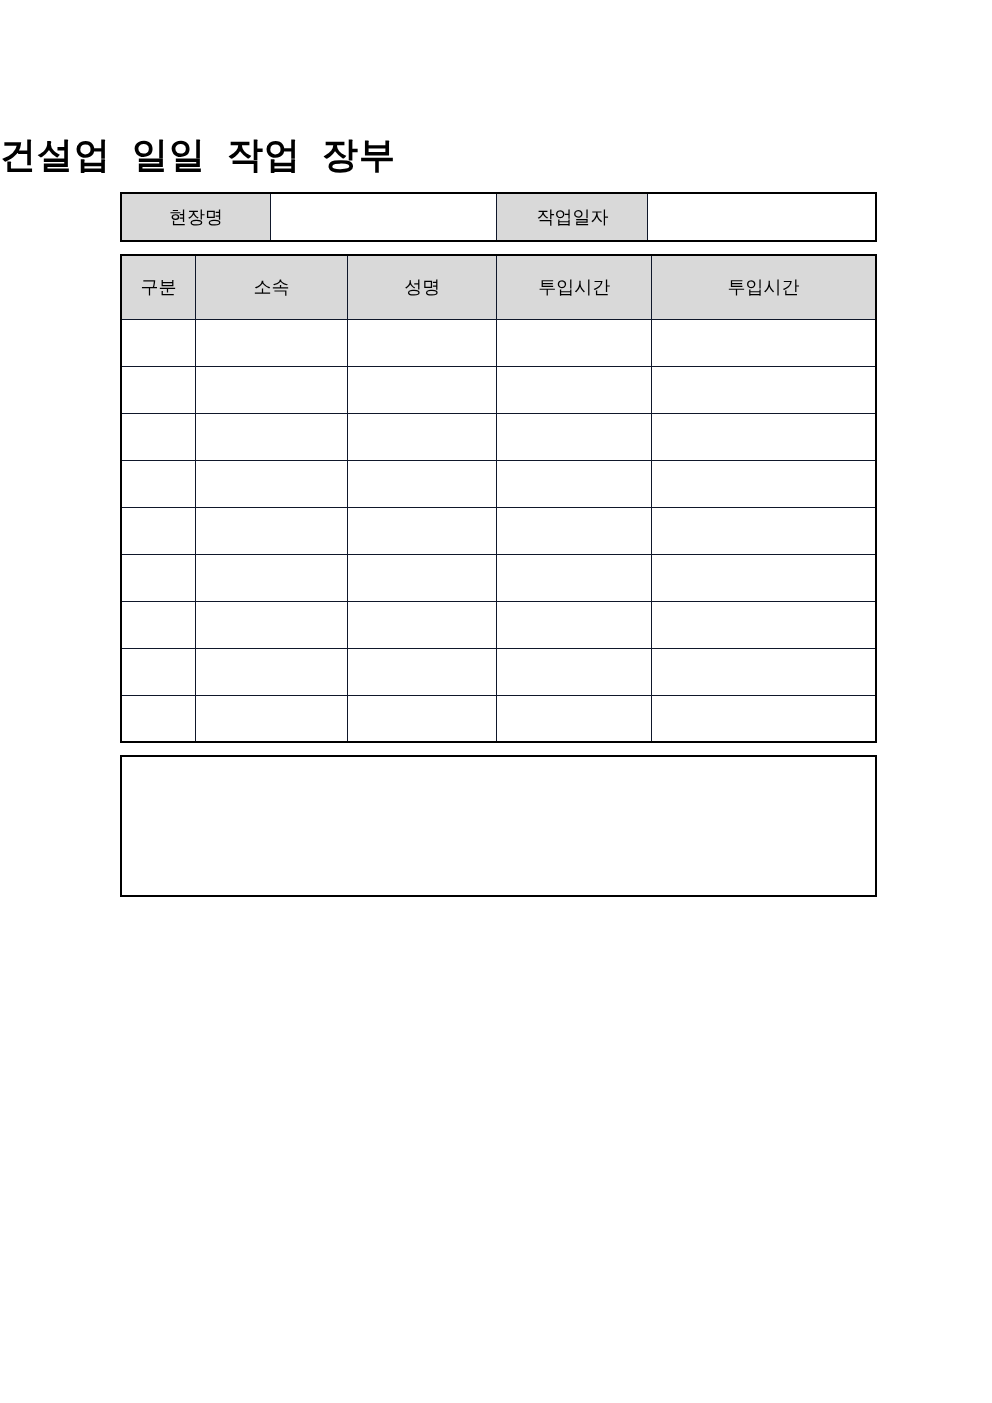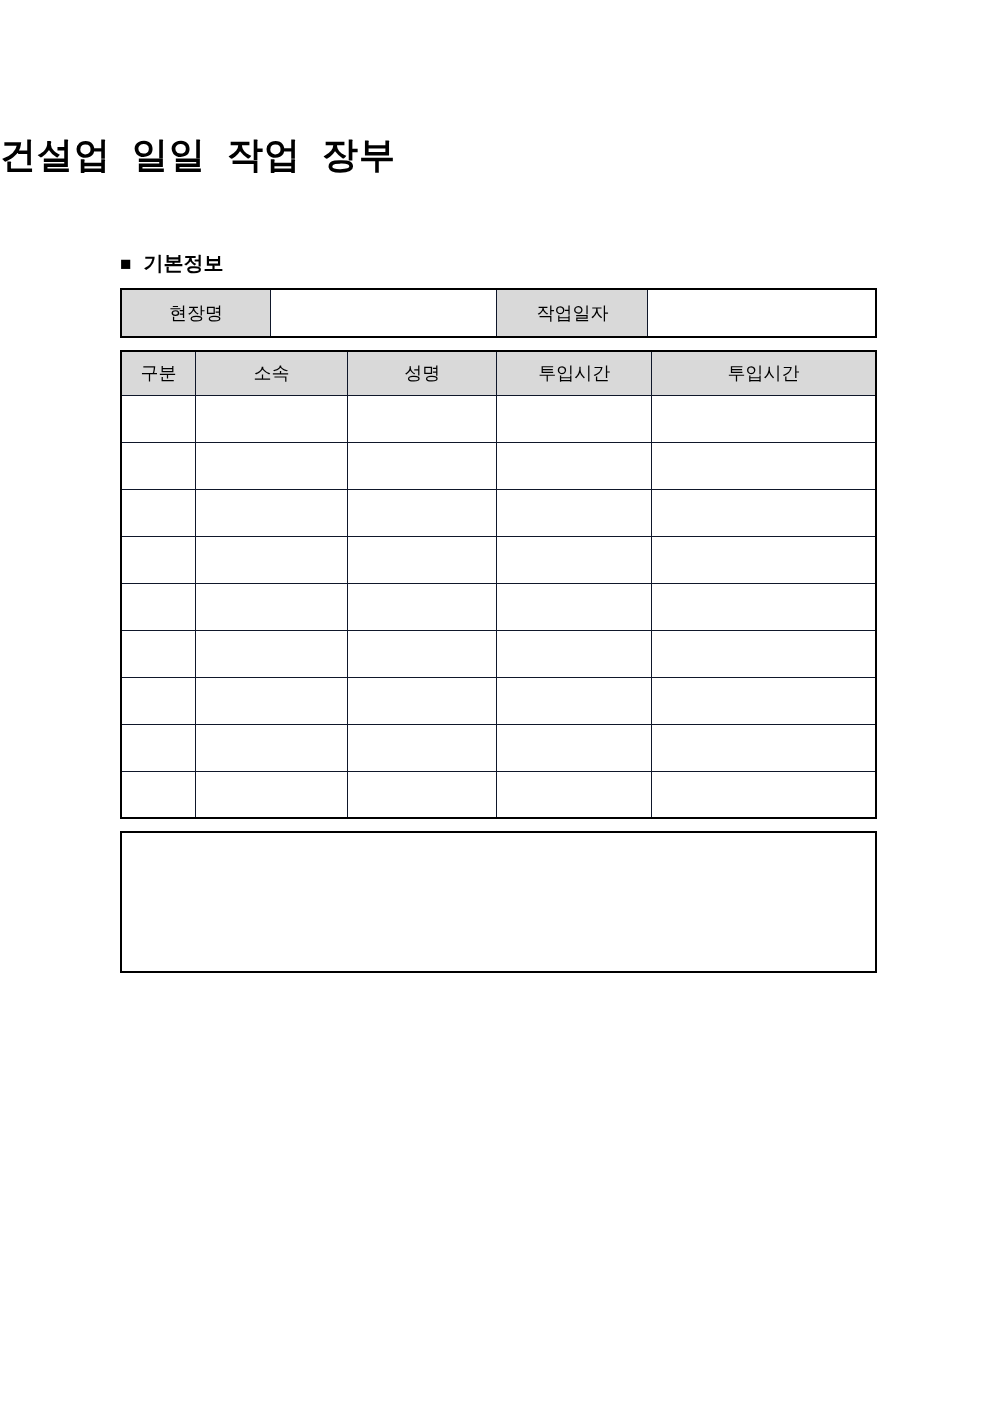--- a/index.html
+++ b/index.html
@@ -60,43 +60,40 @@
     text-align: center;
     vertical-align: middle;
     font-weight: normal;
     padding: 0;
     overflow: hidden;
   }
   .label-cell, .col-header {
     background: #d9d9d9;
   }
   .basic-table tr { height: 48px; }
-  .personnel-table thead tr { height: 44px; }
+  .personnel-table thead tr { height: 64px; }
   .personnel-table tbody tr { height: 47px; }
 
   .remarks-box {
     margin-top: 12px;
     width: 753px;
     height: 138px;
     border: 2px solid #000000;
     background: #ffffff;
   }
 </style>
 </head>
 <body>
 
 <div class="page">
 
   <h1 class="doc-title">건설업 일일 작업 장부</h1>
 
   <div class="content">
 
-    <div class="section-heading mt-basic-heading">
-      <span class="marker">■</span><span>기본정보</span>
-    </div>
 
     <table class="form-table basic-table">
       <colgroup>
         <col style="width:19.8%">
           <col style="width:30.0%">
           <col style="width:20.0%">
           <col style="width:30.2%">
       </colgroup>
       <tbody>
         <tr>

